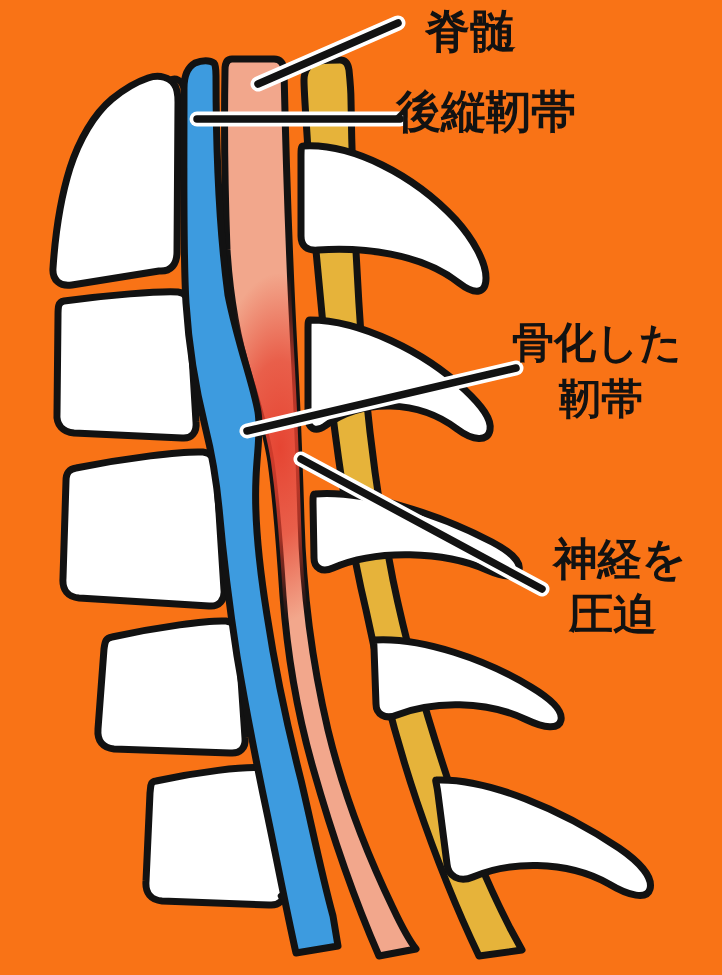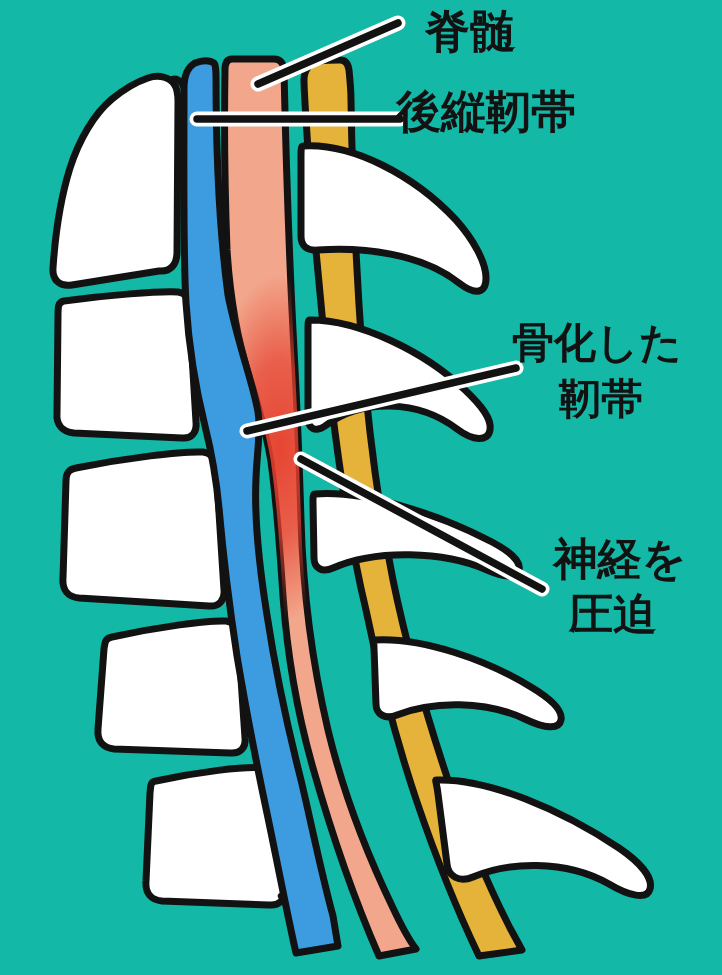--- a/index.html
+++ b/index.html
@@ -1,16 +1,16 @@
 <!DOCTYPE html>
 <html><head>
 <meta charset="utf-8">
 <style>
   html,body{margin:0;padding:0;background:#ffffff;}
-  .stage{position:relative;width:722px;height:975px;background:#14b8a6;overflow:hidden;
+  .stage{position:relative;width:722px;height:975px;background:#f97316;overflow:hidden;
          font-family:"DejaVu Sans","Liberation Sans",sans-serif;}
   svg{position:absolute;left:0;top:0;display:block;}
   .outline{stroke:#121212;stroke-width:7;stroke-linejoin:round;stroke-linecap:round;}
   .thin-outline{stroke:#121212;stroke-width:6.5;stroke-linejoin:round;stroke-linecap:round;fill:none;}
   .callout-casing{stroke:#ffffff;stroke-width:15;stroke-linecap:round;fill:none;}
   .callout-core{stroke:#121212;stroke-width:7.5;stroke-linecap:round;fill:none;}
   .diagram-label{fill:#121212;font-family:"DejaVu Sans","Liberation Sans",sans-serif;font-weight:bold;}
   .fs-46{font-size:46px;} .fs-45{font-size:45px;} .fs-44{font-size:44px;} .fs-42{font-size:42px;}
 </style>
 </head>

